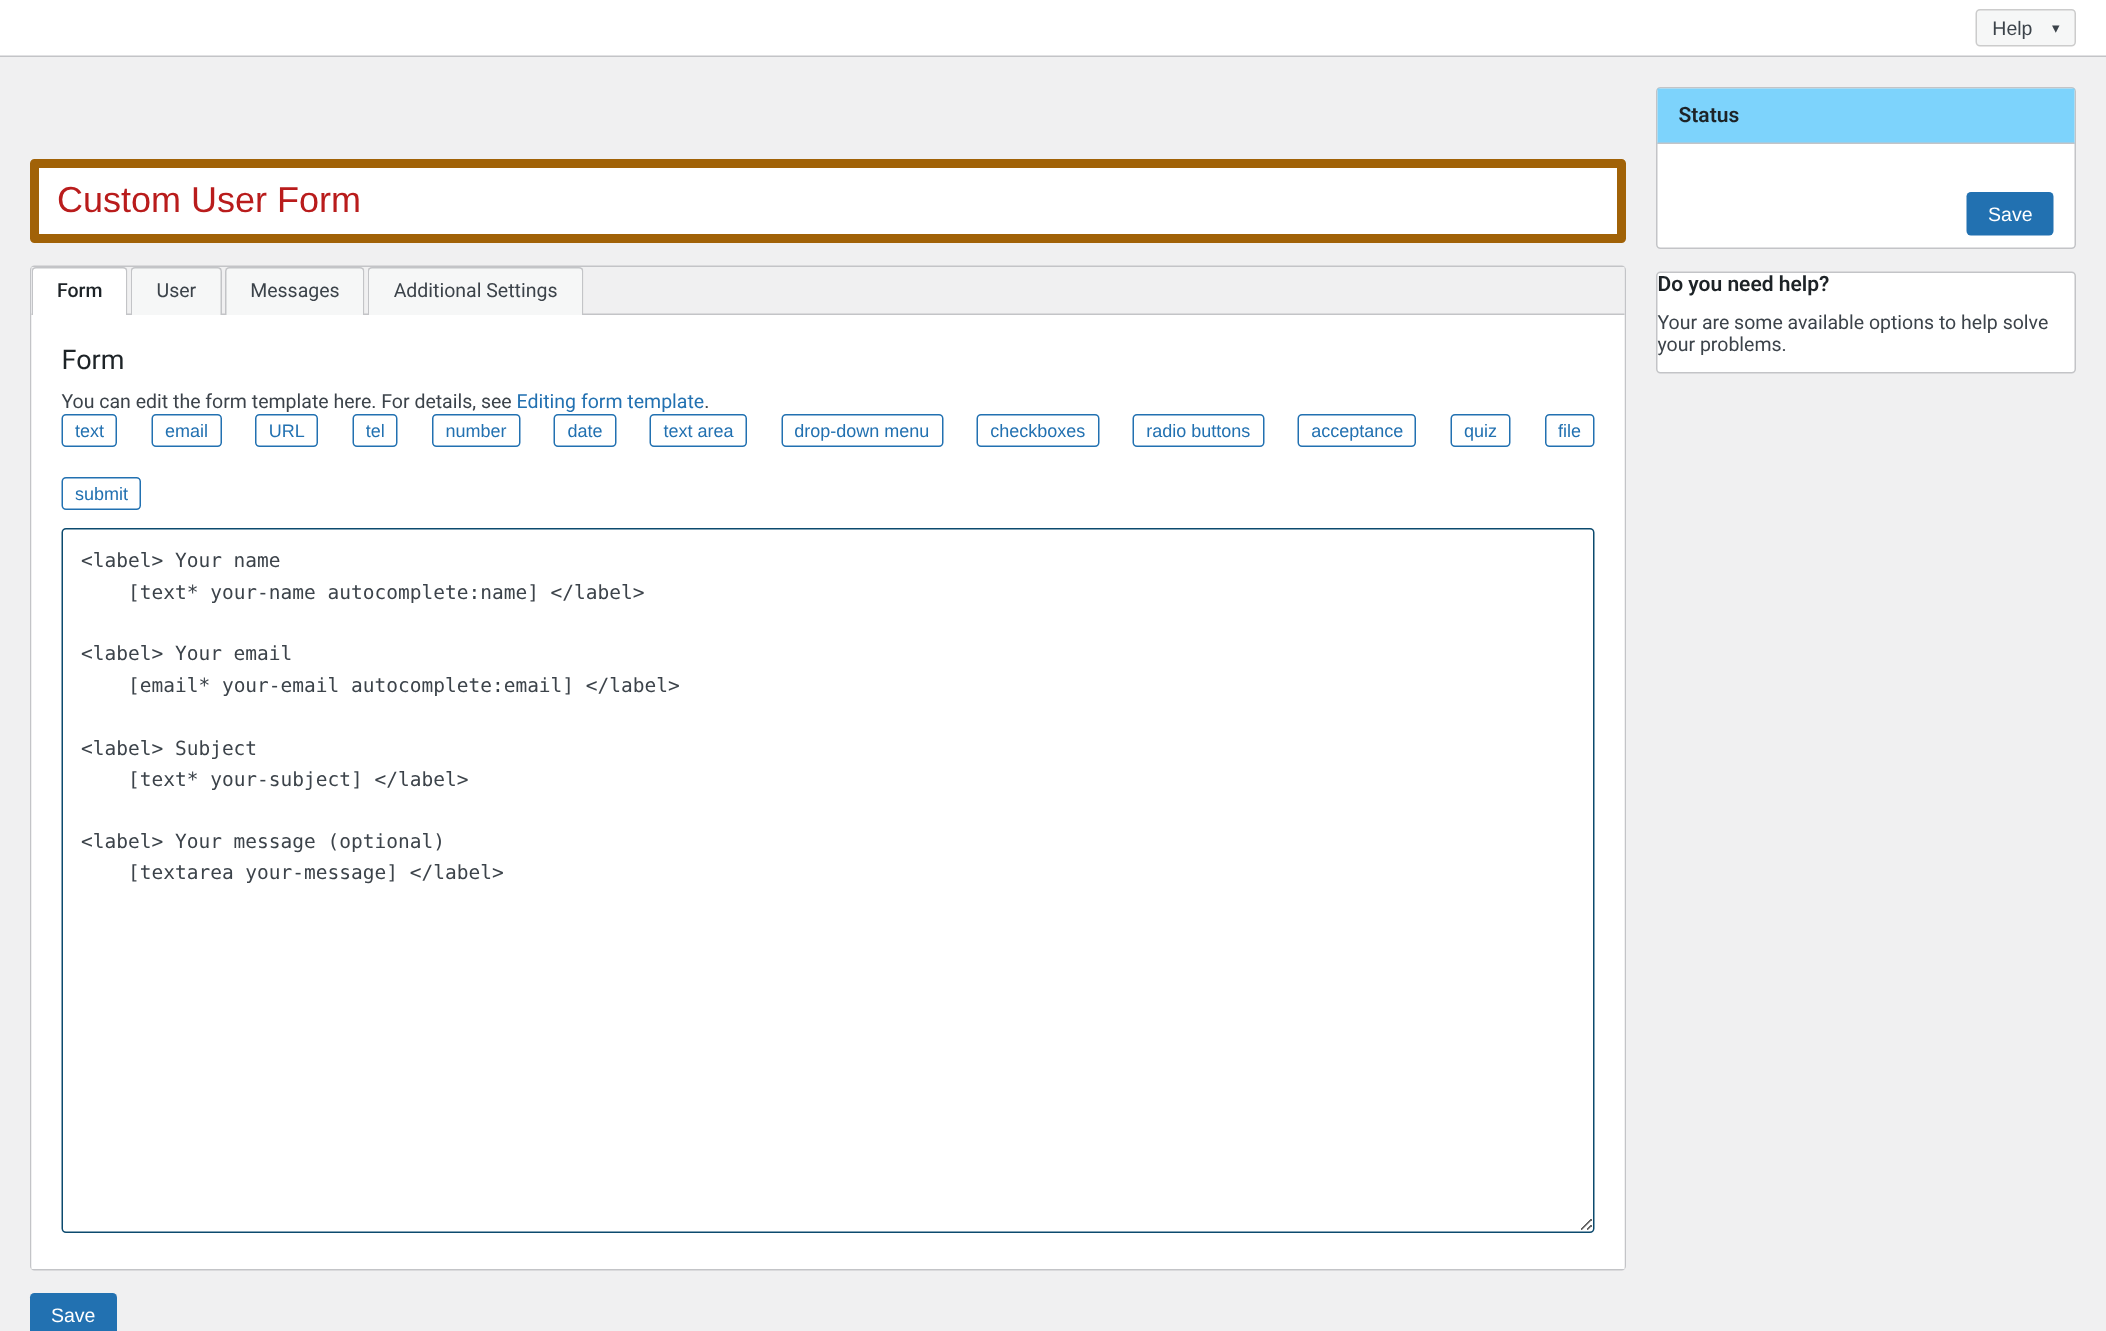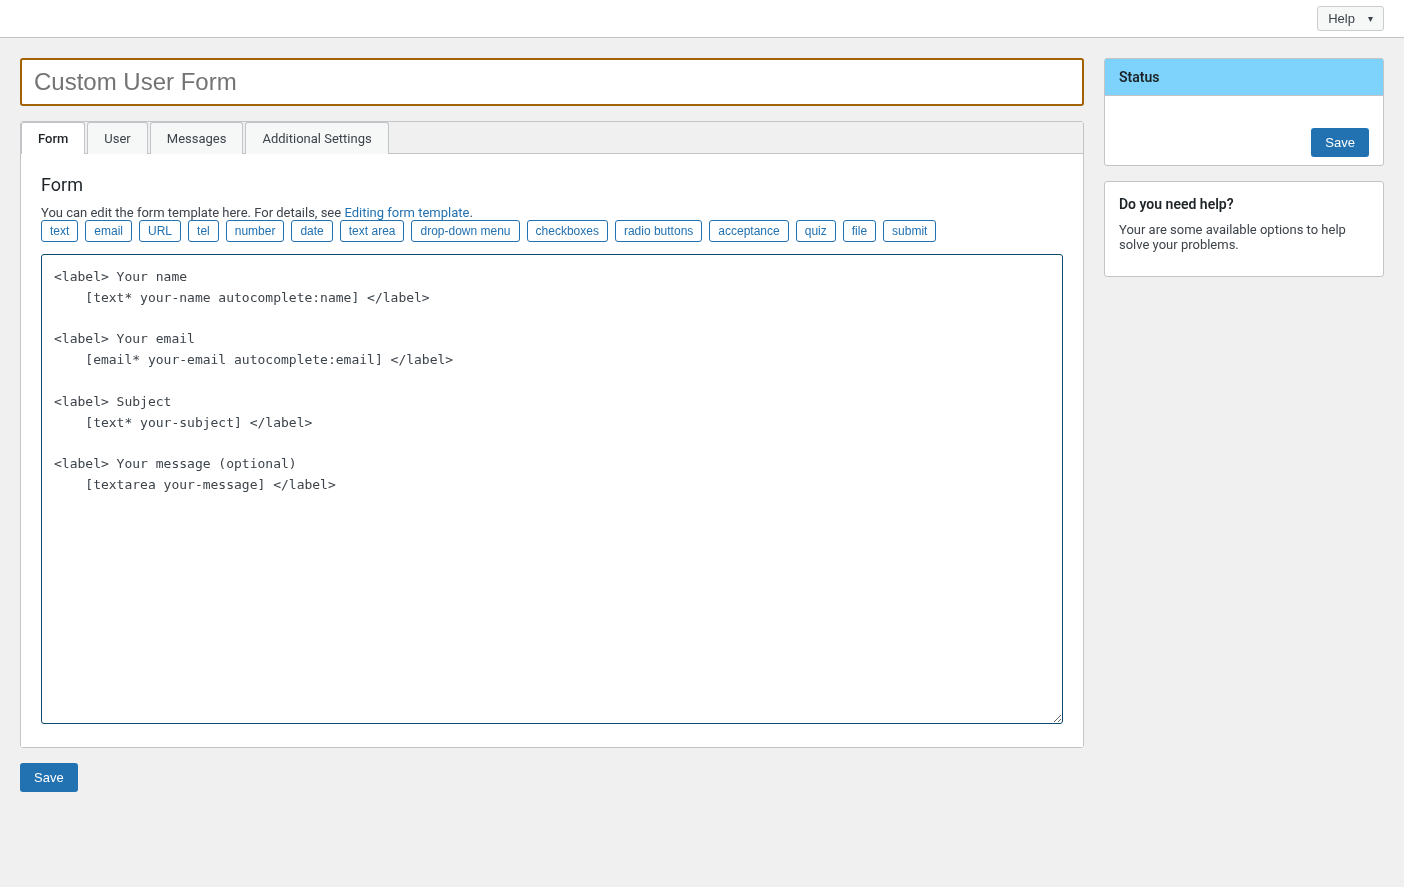--- a/index.html
+++ b/index.html
@@ -45,26 +45,27 @@
       font-size: 23px;
       font-weight: 400;
       color: #1d2327;
       margin-bottom: 15px;
       line-height: 1.3;
     }
     .form-name-input {
       width: 100%;
       padding: 8px 12px;
       font-size: 24px;
-      border: 2px solid #a16207;
-      border-radius: 3px;
-      background: #fff;
-      color: #737373;
+      border: 6px solid #a16207;
+      border-radius: 3px;
+      background: #fff;
+      color: #b91c1c;
       margin-bottom: 15px;
       outline: none;
+      margin-top: 48px;
     }
     .tabs-wrapper {
       background: #fff;
       border: 1px solid #c3c4c7;
       border-radius: 3px;
     }
     .tabs-header {
       display: flex;
       border-bottom: 1px solid #c3c4c7;
       background: #f0f0f1;
@@ -103,22 +104,23 @@
       font-size: 13px;
       color: #3c434a;
     }
     .form-description a {
       color: #2271b1;
       text-decoration: none;
     }
     .tag-buttons {
       display: flex;
       flex-wrap: wrap;
-      gap: 7px;
+      gap: 20px;
       margin-bottom: 12px;
+      justify-content: space-between;
     }
     .tag-btn {
       padding: 3px 8px;
       border: 1px solid #2271b1;
       background: #fff;
       color: #2271b1;
       border-radius: 3px;
       cursor: pointer;
       font-size: 12px;
     }
@@ -169,21 +171,20 @@
     }
     .sidebar-box-content {
       padding: 12px 14px;
     }
     .sidebar-save-row {
       display: flex;
       justify-content: flex-end;
       padding: 8px 14px;
     }
     .help-box-content {
-      padding: 14px;
     }
     .help-box-content p {
       margin-bottom: 10px;
       color: #3c434a;
       font-size: 13px;
     }
     .help-box-content ol {
       padding-left: 18px;
     }
     .help-box-content ol li {

